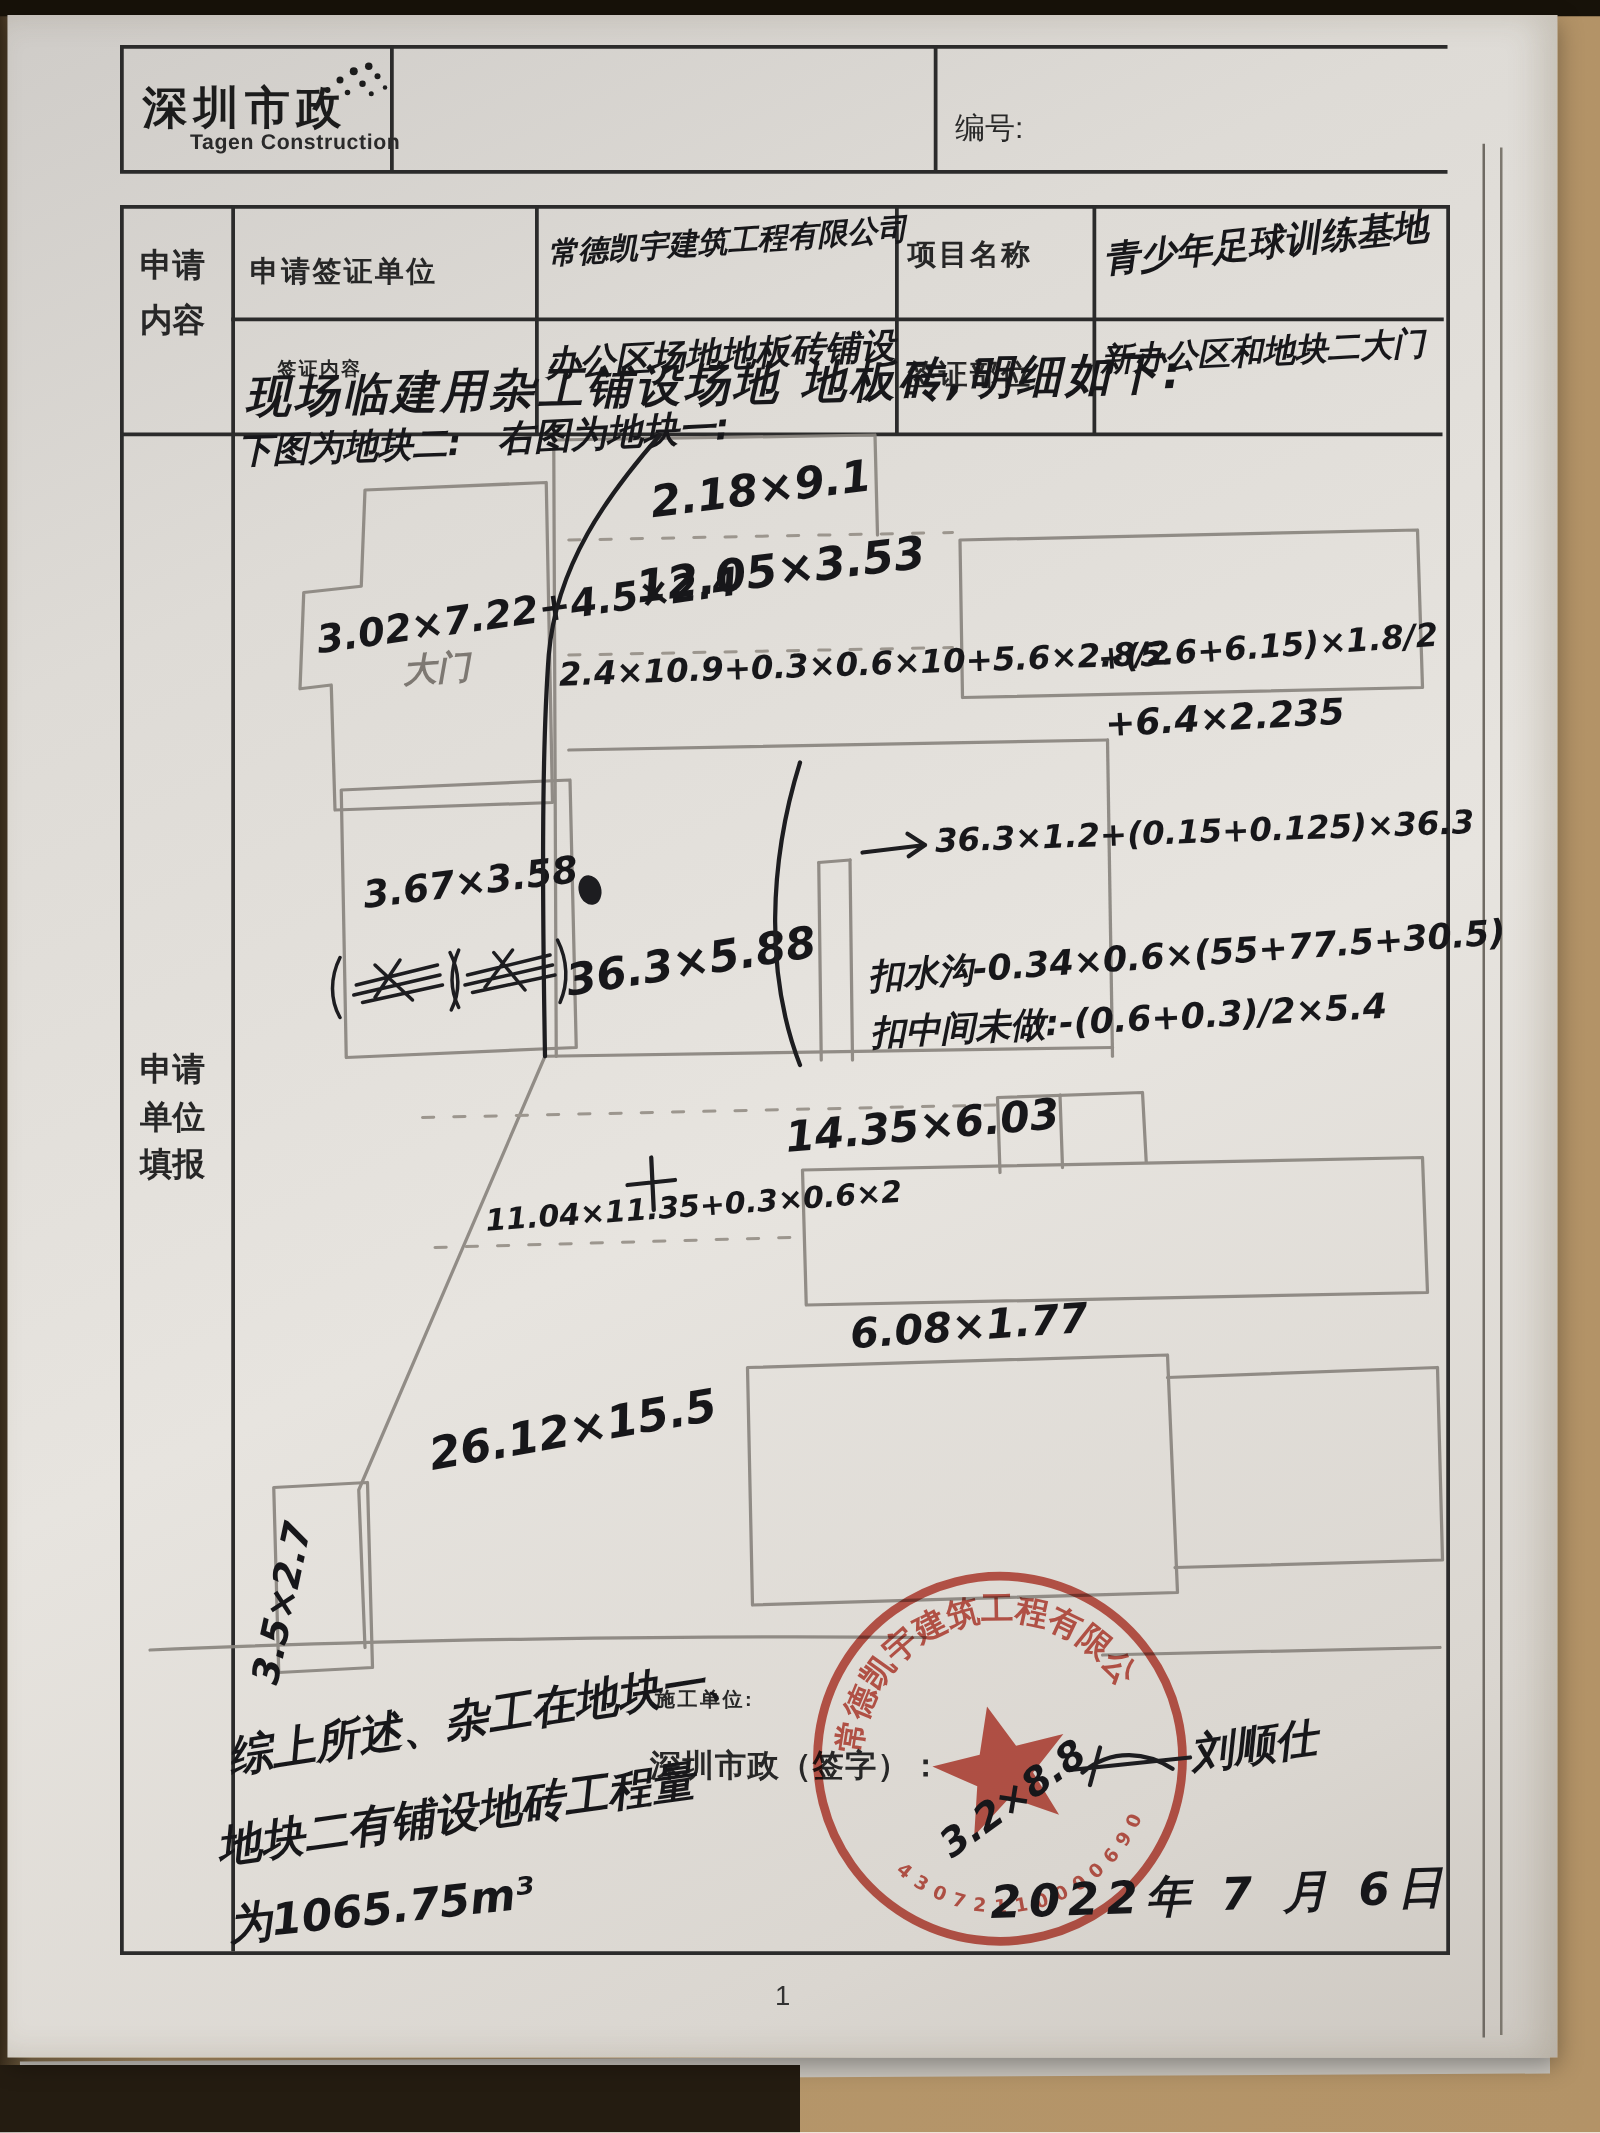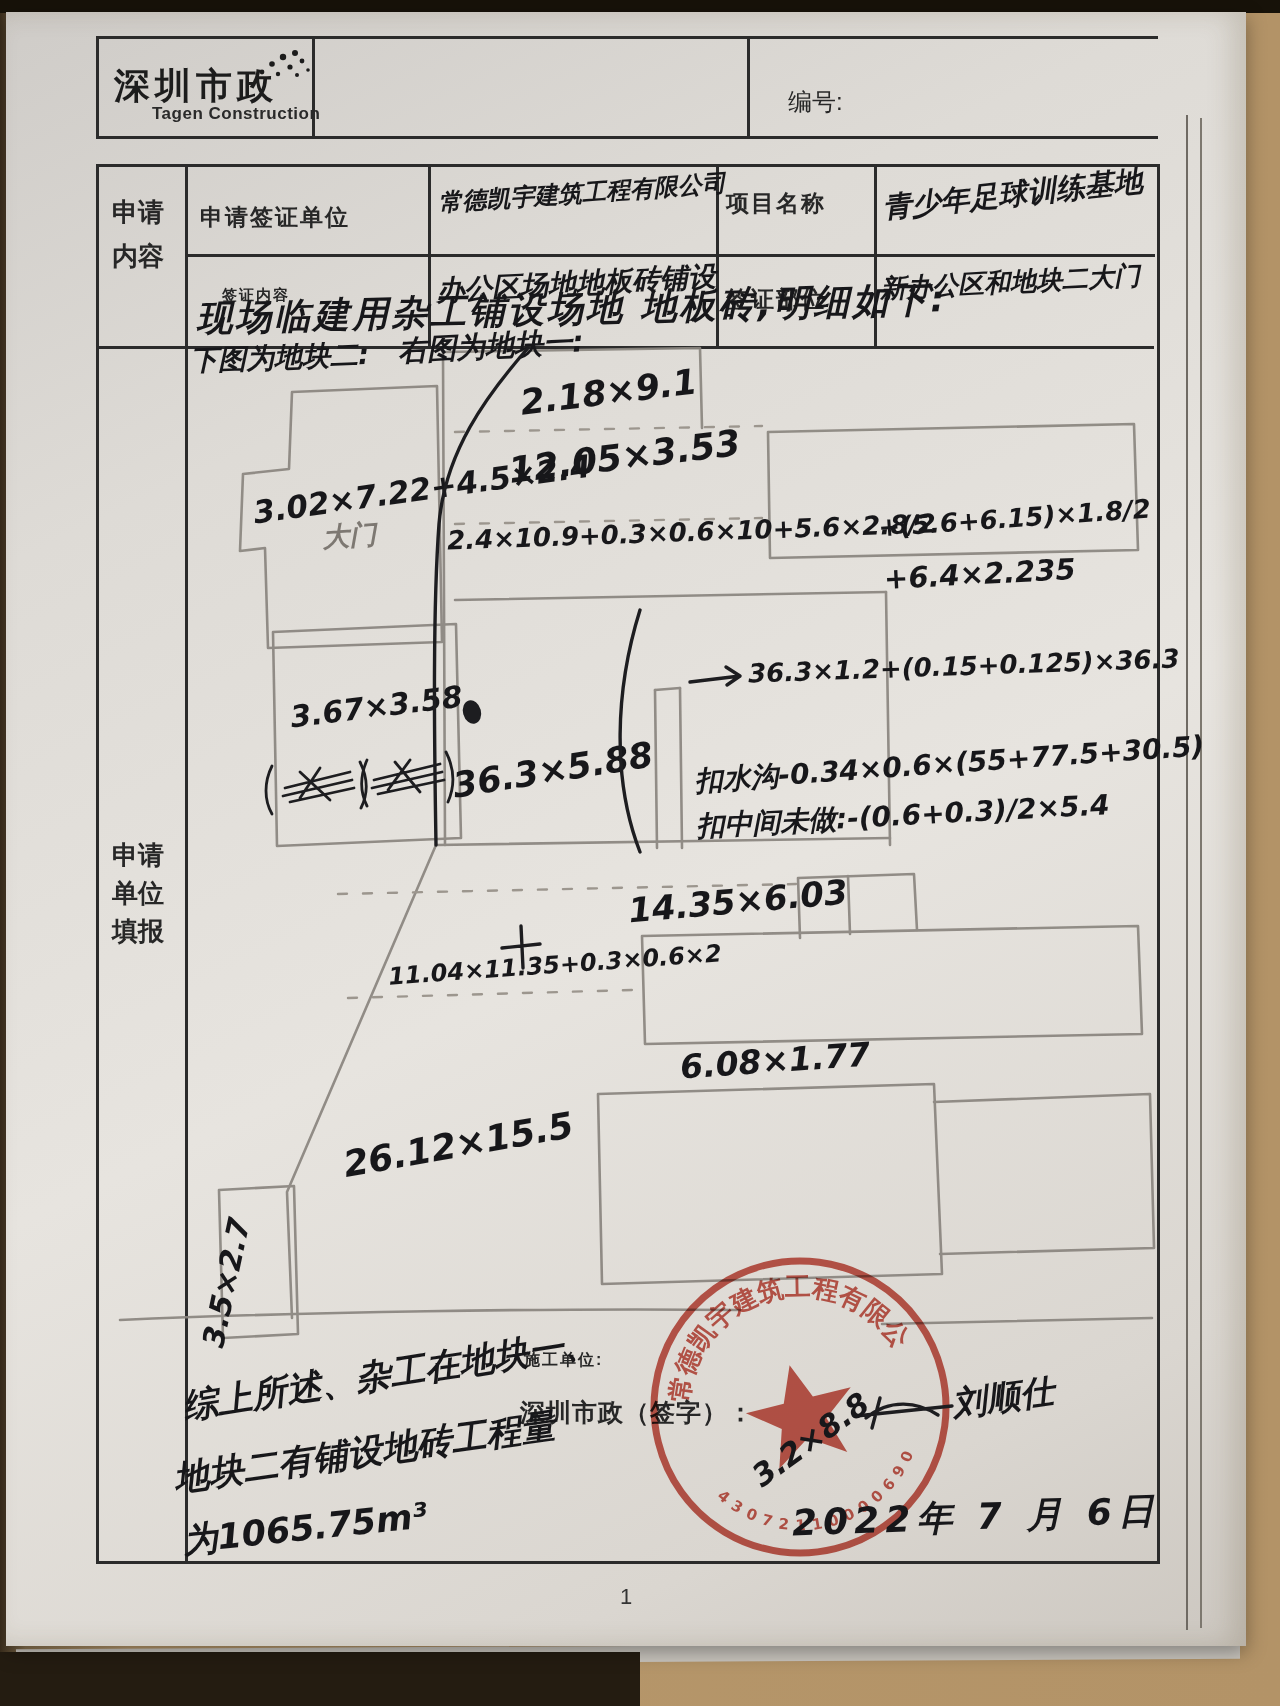--- a/index.html
+++ b/index.html
@@ -47,21 +47,21 @@
         <circle cx="24" cy="18" r="2.8"></circle>
         <circle cx="35" cy="11" r="3.2"></circle>
       <circle cx="47" cy="7" r="3"></circle>
         <circle cx="30" cy="28" r="2.2"></circle>
         <circle cx="42" cy="21" r="2.6"></circle>
       <circle cx="54" cy="15" r="2.4"></circle>
         <circle cx="49" cy="29" r="2"></circle>
         <circle cx="60" cy="24" r="1.8"></circle>
     </g>
   </svg>
-  <div class="abs print" style="left:764px;top:86px;font-size:24px;font-weight:400;margin-left:24px;">编号:</div>
+  <div class="abs print" style="left:764px;top:86px;font-size:24px;font-weight:400;">编号:</div>
 
   <div class="abs" style="left:96px;top:164px;width:1058px;height:1394px;border:3px solid #2b2b2b;"></div>
   <div class="line" style="left:185px;top:164px;width:3px;height:1397px;"></div>
   <div class="line" style="left:428px;top:164px;width:3px;height:184px;"></div>
   <div class="line" style="left:716px;top:164px;width:3px;height:184px;"></div>
   <div class="line" style="left:874px;top:164px;width:3px;height:184px;"></div>
   <div class="line" style="left:185px;top:254px;width:970px;height:3px;"></div>
   <div class="line" style="left:96px;top:346px;width:1058px;height:3px;"></div>
 
   <div class="line" style="left:1186px;top:115px;width:2px;height:1515px;background:#6f6a63;"></div>

